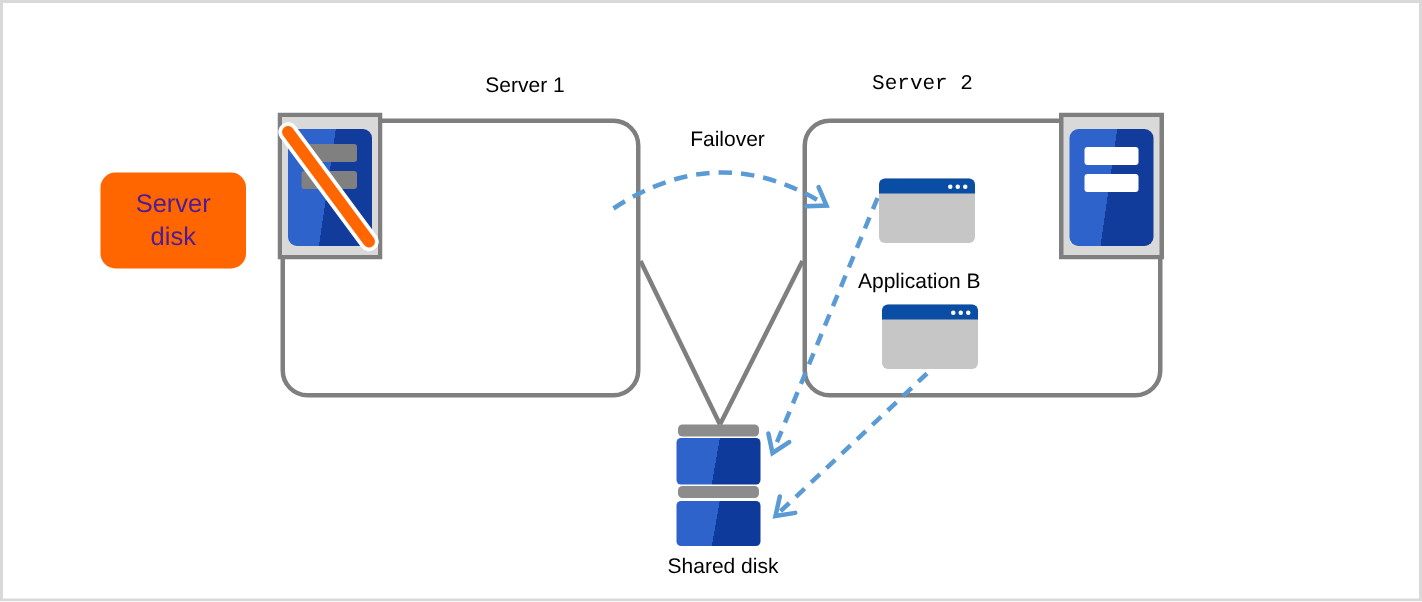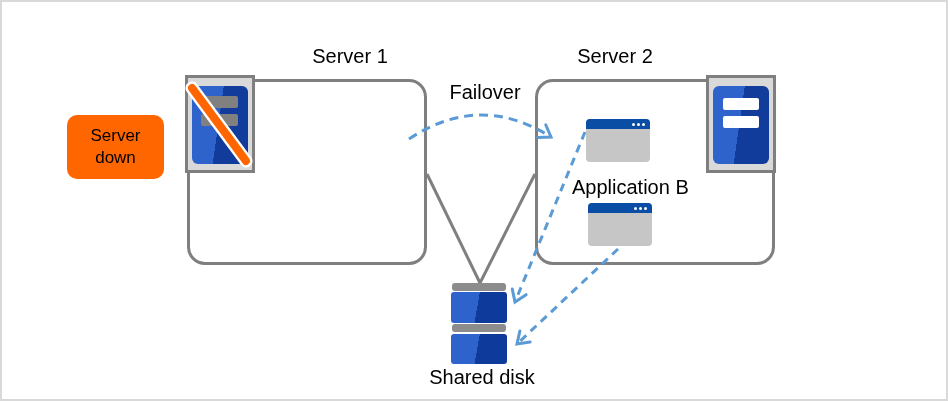--- a/index.html
+++ b/index.html
@@ -3,42 +3,42 @@
 <meta charset="utf-8">
 <style>
   html,body { margin:0; padding:0; background:#fff; }
   * { box-sizing:border-box; }
   #canvas {
     position:relative; width:948px; height:401px;
     background:#ffffff; border:2px solid #d9d9d9;
     font-family:"Liberation Sans","DejaVu Sans",sans-serif;
     color:#000; overflow:hidden;
   }
-  .lbl { position:absolute; font-size:20px; line-height:20px; text-align:center; white-space:nowrap; }
+  .lbl { position:absolute; font-size:14px; line-height:20px; text-align:center; white-space:nowrap; }
 
   
   .group-box {
     position:absolute; width:240px; height:186px;
     border:3px solid #7f7f7f; border-radius:18px; background:transparent;
   }
   #server1-box { left:185px; top:77px; }
   #server2-box { left:533px; top:77px; }
 
   
   #server1-label { left:278px; top:44px; width:140px; }
-  #server2-label { left:543px; top:44px; width:140px; }
+  #server2-label { left:543px; top:44px; width:140px;font-family:Liberation Mono, monospace; }
   #failover-label { left:423px; top:80px; width:120px; }
   #shared-disk-label { left:415px; top:365px; width:130px; }
   #app-a-label { left:568px; top:92px; text-align:left; }
   #app-b-label { left:570px; top:175px; text-align:right; }
 
   
   #server-down-badge {
     position:absolute; left:65px; top:113px; width:97px; height:64px;
-    background:#ff6600; border-radius:10px; color:#000000;
+    background:#ff6600; border-radius:10px; color:#4c1d95;
     display:flex; flex-direction:column; justify-content:center; align-items:center;
     font-size:17px; line-height:22px;
   }
 
   
   .icon-panel { position:absolute; width:70px; height:98px; }
   #server1-icon-panel { left:183px; top:73px; }
   #server2-icon-panel { left:704px; top:73px; }
 
   
@@ -87,21 +87,21 @@
 
     <path d="M407 137 Q478 90 549 135" stroke="#5b9bd5" stroke-width="3" stroke-dasharray="9 6" fill="none" marker-end="url(#arrowBlue)"></path>
 
     <path d="M583 130 L513 300" stroke="#5b9bd5" stroke-width="3" stroke-dasharray="8 6" fill="none" marker-end="url(#arrowBlue)"></path>
 
     <path d="M616 247 L515 342" stroke="#5b9bd5" stroke-width="3" stroke-dasharray="8 6" fill="none" marker-end="url(#arrowBlue)"></path>
   </svg>
 
   <div id="server-down-badge">
     <span>Server</span>
-    <span>down</span>
+    <span>disk</span>
   </div>
 
   <div class="lbl" id="server1-label">Server 1</div>
   <div class="lbl" id="server2-label">Server 2</div>
   <div class="lbl" id="shared-disk-label">Shared disk</div>
   <div class="lbl" id="failover-label">Failover</div>
 
   <svg class="icon-panel" id="server1-icon-panel" viewBox="0 0 70 98" xmlns="http://www.w3.org/2000/svg">
     <defs>
       <linearGradient id="srvGrad1" x1="0" y1="0.4" x2="1" y2="0.6">

